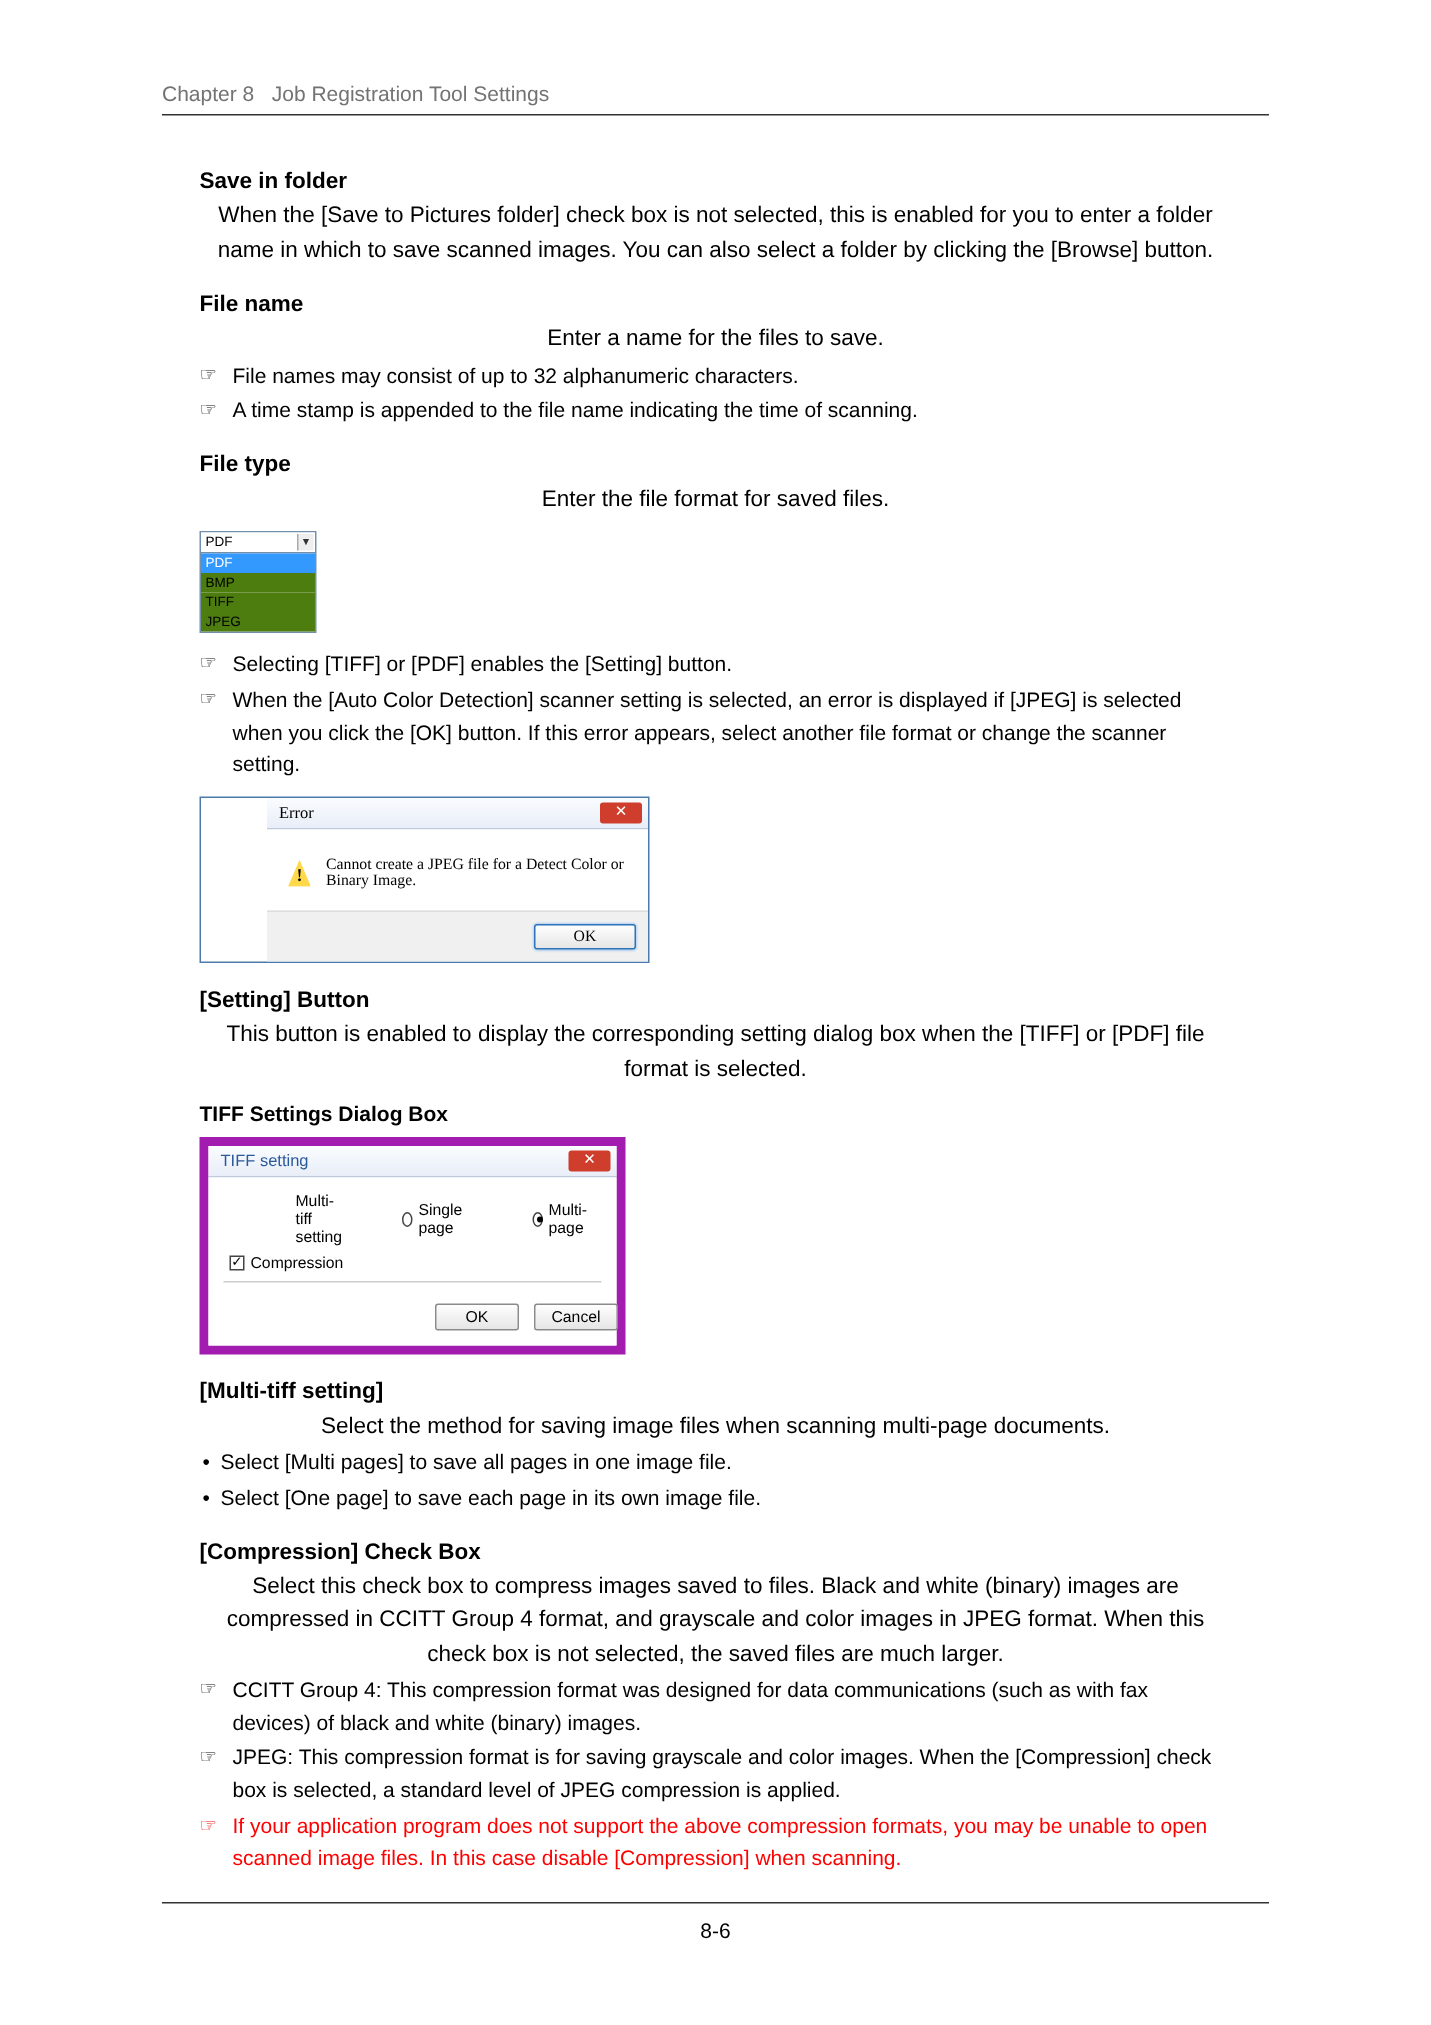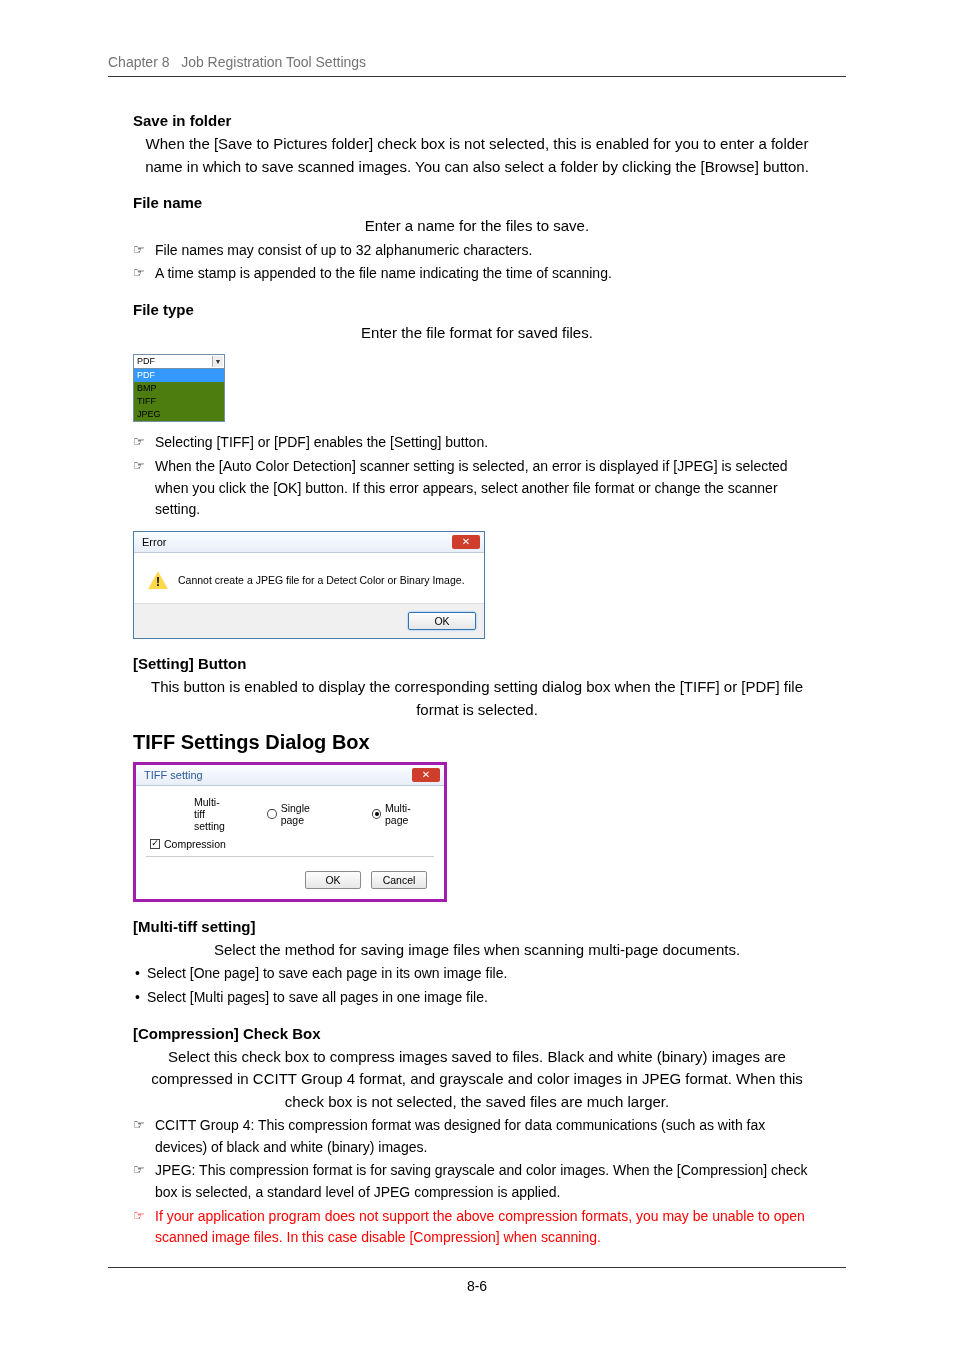--- a/index.html
+++ b/index.html
@@ -29,21 +29,21 @@
   .inner {
     padding: 0 25px;
   }
   .h {
     font-weight: bold;
     font-size: 15px;
     margin: 16px 0 4px 0;
   }
   .h-sub {
     font-weight: bold;
-    font-size: 20px;
+    font-size: 14px;
     margin: 10px 0 8px 0;
   }
   .body-text {
     font-size: 15px;
     line-height: 1.5;
     margin: 0 0 2px 0;
     text-align: center;
   }
   .note-list { list-style: none; padding: 0; margin: 0; }
   .note-item {
@@ -73,21 +73,21 @@
     content: "•";
     position: absolute;
     left: 2px;
     top: 0;
   }
 
   
   .dropdown-img {
     margin: 10px 0;
     border: 1px solid #7390ab;
-    width: 92px;
+    width: 78px;
     font-size: 9px;
     font-family: Tahoma, Arial, sans-serif;
     line-height: 11px;
   }
   .dd-sel {
     display: flex;
     justify-content: space-between;
     align-items: center;
     border-bottom: 1px solid #7390ab;
     padding: 1px 1px 1px 3px;
@@ -98,24 +98,25 @@
     border-left: 1px solid #aaa;
     display: flex; align-items: center; justify-content: center;
     font-size: 7px; color: #333;
     background: #eee;
   }
   .dd-opt { padding: 1px 3px; background: #4d7c0f; color: #000; }
   .dd-opt.hl { background: #3399ff; color: #fff; }
 
   
   .error-dialog {
-    width: 352px;
+    width: 300px;
     border: 1px solid #4c7aac;
     margin: 10px 0 14px 0;
-    font-family: Liberation Sans, sans-serif;
+    font-family: Liberation Serif, serif;
+    padding-left: 44px;
   }
   .dlg-titlebar {
     display: flex;
     justify-content: space-between;
     align-items: center;
     background: linear-gradient(#fafcff, #e8eef8);
     border-bottom: 1px solid #bfcbd9;
     padding: 3px 4px 3px 8px;
     font-size: 11px;
   }
@@ -157,22 +158,22 @@
     padding: 2px 6px;
     border: 1px solid #8b8b8b;
     background: linear-gradient(#fefefe, #e6e6e6);
     text-align: center;
     border-radius: 2px;
   }
   .win-btn.focus { border: 1px solid #2d74b8; box-shadow: 0 0 2px #6badf0; }
 
   
   .tiff-dialog {
-    width: 314px;
-    border: 3px solid #a21caf;
+    width: 284px;
+    border: 6px solid #a21caf;
     margin: 8px 0 14px 0;
     font-family: Tahoma, Arial, sans-serif;
   }
   .tiff-body {
     padding: 10px 14px 6px 14px;
     background: #fff;
     font-size: 10.5px;
   }
   .tiff-row {
     display: flex;
@@ -301,22 +302,22 @@
       </div>
       <div class="tiff-btnbar">
         <span class="win-btn sm">OK</span>
         <span class="win-btn sm">Cancel</span>
       </div>
     </div>
 
     <div class="h">[Multi-tiff setting]</div>
     <p class="body-text">Select the method for saving image files when scanning multi-page documents.</p>
     <ul class="bullet-list">
+      <li class="bullet-item">Select [Multi pages] to save all pages in one image file.</li>
       <li class="bullet-item">Select [One page] to save each page in its own image file.</li>
-      <li class="bullet-item">Select [Multi pages] to save all pages in one image file.</li>
     </ul>
 
     <div class="h">[Compression] Check Box</div>
     <p class="body-text">Select this check box to compress images saved to files. Black and white (binary) images are compressed in CCITT Group 4 format, and grayscale and color images in JPEG format. When this check box is not selected, the saved files are much larger.</p>
     <ul class="note-list">
       <li class="note-item">CCITT Group 4: This compression format was designed for data communications (such as with fax devices) of black and white (binary) images.</li>
       <li class="note-item">JPEG: This compression format is for saving grayscale and color images. When the [Compression] check box is selected, a standard level of JPEG compression is applied.</li>
       <li class="note-item red">If your application program does not support the above compression formats, you may be unable to open scanned image files. In this case disable [Compression] when scanning.</li>
     </ul>
 

